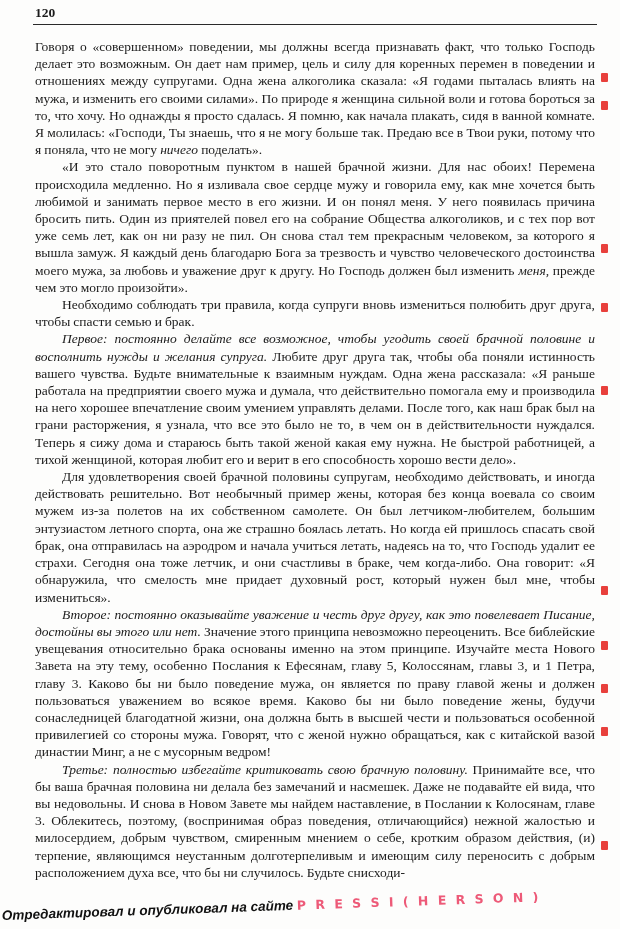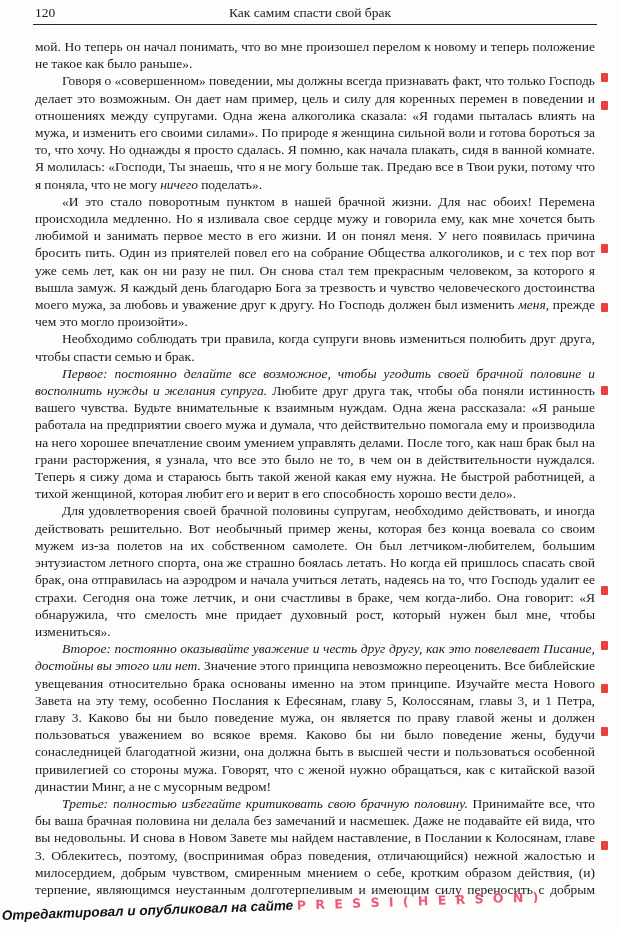--- a/index.html
+++ b/index.html
@@ -12,21 +12,21 @@
     overflow: hidden;
     font-family: "Liberation Serif", serif;
     color: #1b1b1b;
   }
   .header {
     position: absolute;
     top: 5px; left: 0; right: 0;
     height: 18px;
     font-size: 13.5px;
   }
-  .page-num { position: absolute; left: 35px; top: 0; }
+  .page-num { position: absolute; left: 35px; top: 0; font-weight: bold; }
   .running-title { position: absolute; left: 0; right: 0; top: 0; text-align: center; }
   .header-rule {
     position: absolute;
     top: 24px; left: 33px; right: 23px;
     border-top: 1.2px solid #2a2a2a;
     height: 0;
   }
   .page-body {
     position: absolute;
     top: 38px; left: 35px; right: 25px;
@@ -69,27 +69,25 @@
     font-size: 12.5px;
   }
 </style>
 </head>
 <body>
 
 <div class="page">
 
   <div class="header">
     <span class="page-num">120</span>
-    <span class="running-title">Как самим спасти свой брак</span>
   </div>
 
   <div class="header-rule"></div>
 
   <div class="page-body">
-      <p><span>мой. Но теперь он начал понимать, что во мне произошел перелом к новому и теперь положение не такое как было раньше».</span></p>
       <p><span>Говоря о «совершенном» поведении, мы должны всегда признавать факт, что только Господь делает это возможным. Он дает нам пример, цель и силу для коренных перемен в поведении и отношениях между супругами. Одна жена алкоголика сказала: «Я годами пыталась влиять на мужа, и изменить его своими силами». По природе я женщина сильной воли и готова бороться за то, что хочу. Но однажды я просто сдалась. Я помню, как начала плакать, сидя в ванной комнате. Я молилась: «Господи, Ты знаешь, что я не могу больше так. Предаю все в Твои руки, потому что я поняла, что не могу </span><span class="ital">ничего</span><span> поделать».</span></p>
       <p><span>«И это стало поворотным пунктом в нашей брачной жизни. Для нас обоих! Перемена происходила медленно. Но я изливала свое сердце мужу и говорила ему, как мне хочется быть любимой и занимать первое место в его жизни. И он понял меня. У него появилась причина бросить пить. Один из приятелей повел его на собрание Общества алкоголиков, и с тех пор вот уже семь лет, как он ни разу не пил. Он снова стал тем прекрасным человеком, за которого я вышла замуж. Я каждый день благодарю Бога за трезвость и чувство человеческого достоинства моего мужа, за любовь и уважение друг к другу. Но Господь должен был изменить </span><span class="ital">меня,</span><span> прежде чем это могло произойти».</span></p>
       <p><span>Необходимо соблюдать три правила, когда супруги вновь измениться полюбить друг друга, чтобы спасти семью и брак.</span></p>
       <p><span class="ital">Первое: постоянно делайте все возможное, чтобы угодить своей брачной половине и восполнить нужды и желания супруга.</span><span> Любите друг друга так, чтобы оба поняли истинность вашего чувства. Будьте внимательные к взаимным нуждам. Одна жена рассказала: «Я раньше работала на предприятии своего мужа и думала, что действительно помогала ему и производила на него хорошее впечатление своим умением управлять делами. После того, как наш брак был на грани расторжения, я узнала, что все это было не то, в чем он в действительности нуждался. Теперь я сижу дома и стараюсь быть такой женой какая ему нужна. Не быстрой работницей, а тихой женщиной, которая любит его и верит в его способность хорошо вести дело».</span></p>
       <p><span>Для удовлетворения своей брачной половины супругам, необходимо действовать, и иногда действовать решительно. Вот необычный пример жены, которая без конца воевала со своим мужем из-за полетов на их собственном самолете. Он был летчиком-любителем, большим энтузиастом летного спорта, она же страшно боялась летать. Но когда ей пришлось спасать свой брак, она отправилась на аэродром и начала учиться летать, надеясь на то, что Господь удалит ее страхи. Сегодня она тоже летчик, и они счастливы в браке, чем когда-либо. Она говорит: «Я обнаружила, что смелость мне придает духовный рост, который нужен был мне, чтобы измениться».</span></p>
       <p><span class="ital">Второе: постоянно оказывайте уважение и честь друг другу, как это повелевает Писание, достойны вы этого или нет.</span><span> Значение этого принципа невозможно переоценить. Все библейские увещевания относительно брака основаны именно на этом принципе. Изучайте места Нового Завета на эту тему, особенно Послания к Ефесянам, главу 5, Колоссянам, главы 3, и 1 Петра, главу 3. Каково бы ни было поведение мужа, он является по праву главой жены и должен пользоваться уважением во всякое время. Каково бы ни было поведение жены, будучи сонаследницей благодатной жизни, она должна быть в высшей чести и пользоваться особенной привилегией со стороны мужа. Говорят, что с женой нужно обращаться, как с китайской вазой династии Минг, а не с мусорным ведром!</span></p>
       <p><span class="ital">Третье: полностью избегайте критиковать свою брачную половину.</span><span> Принимайте все, что бы ваша брачная половина ни делала без замечаний и насмешек. Даже не подавайте ей вида, что вы недовольны. И снова в Новом Завете мы найдем наставление, в Послании к Колосянам, главе 3. Облекитесь, поэтому, (воспринимая образ поведения, отличающийся) нежной жалостью и милосердием, добрым чувством, смиренным мнением о себе, кротким образом действия, (и) терпение, являющимся неустанным долготерпеливым и имеющим силу переносить с добрым расположением духа все, что бы ни случилось. Будьте снисходи-</span></p>
     </div>
 
   <div class="margin-marks">

